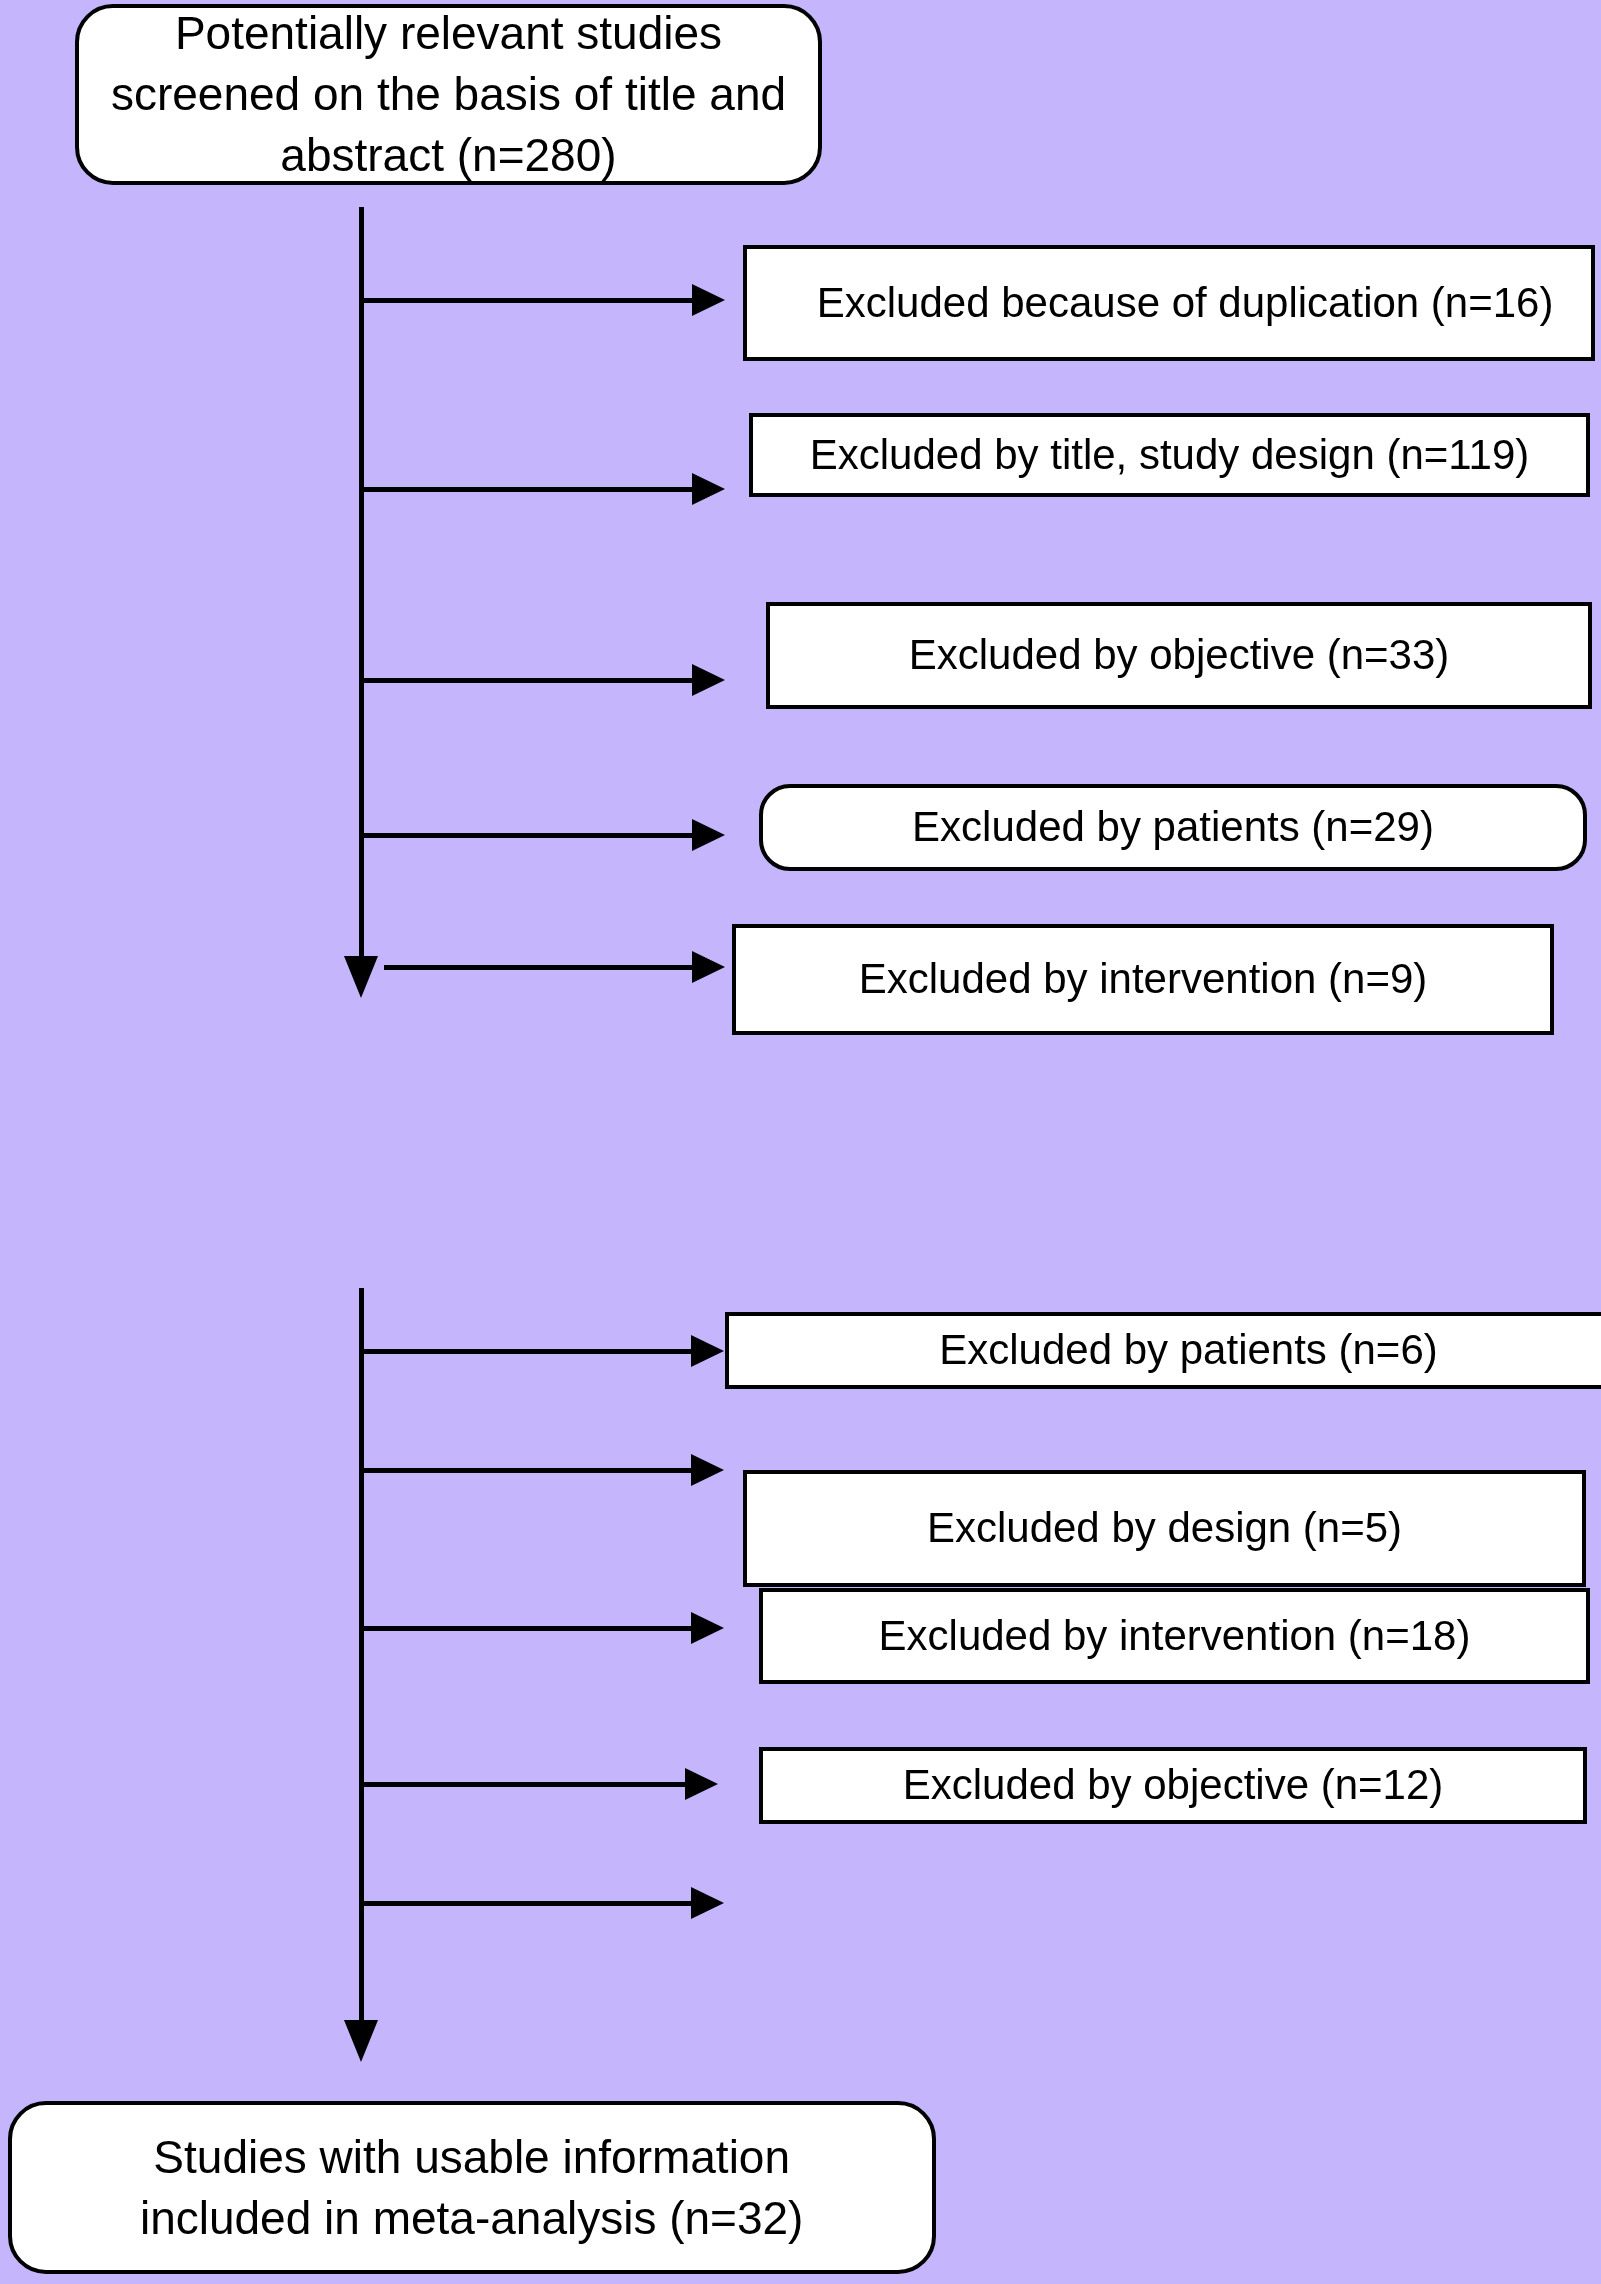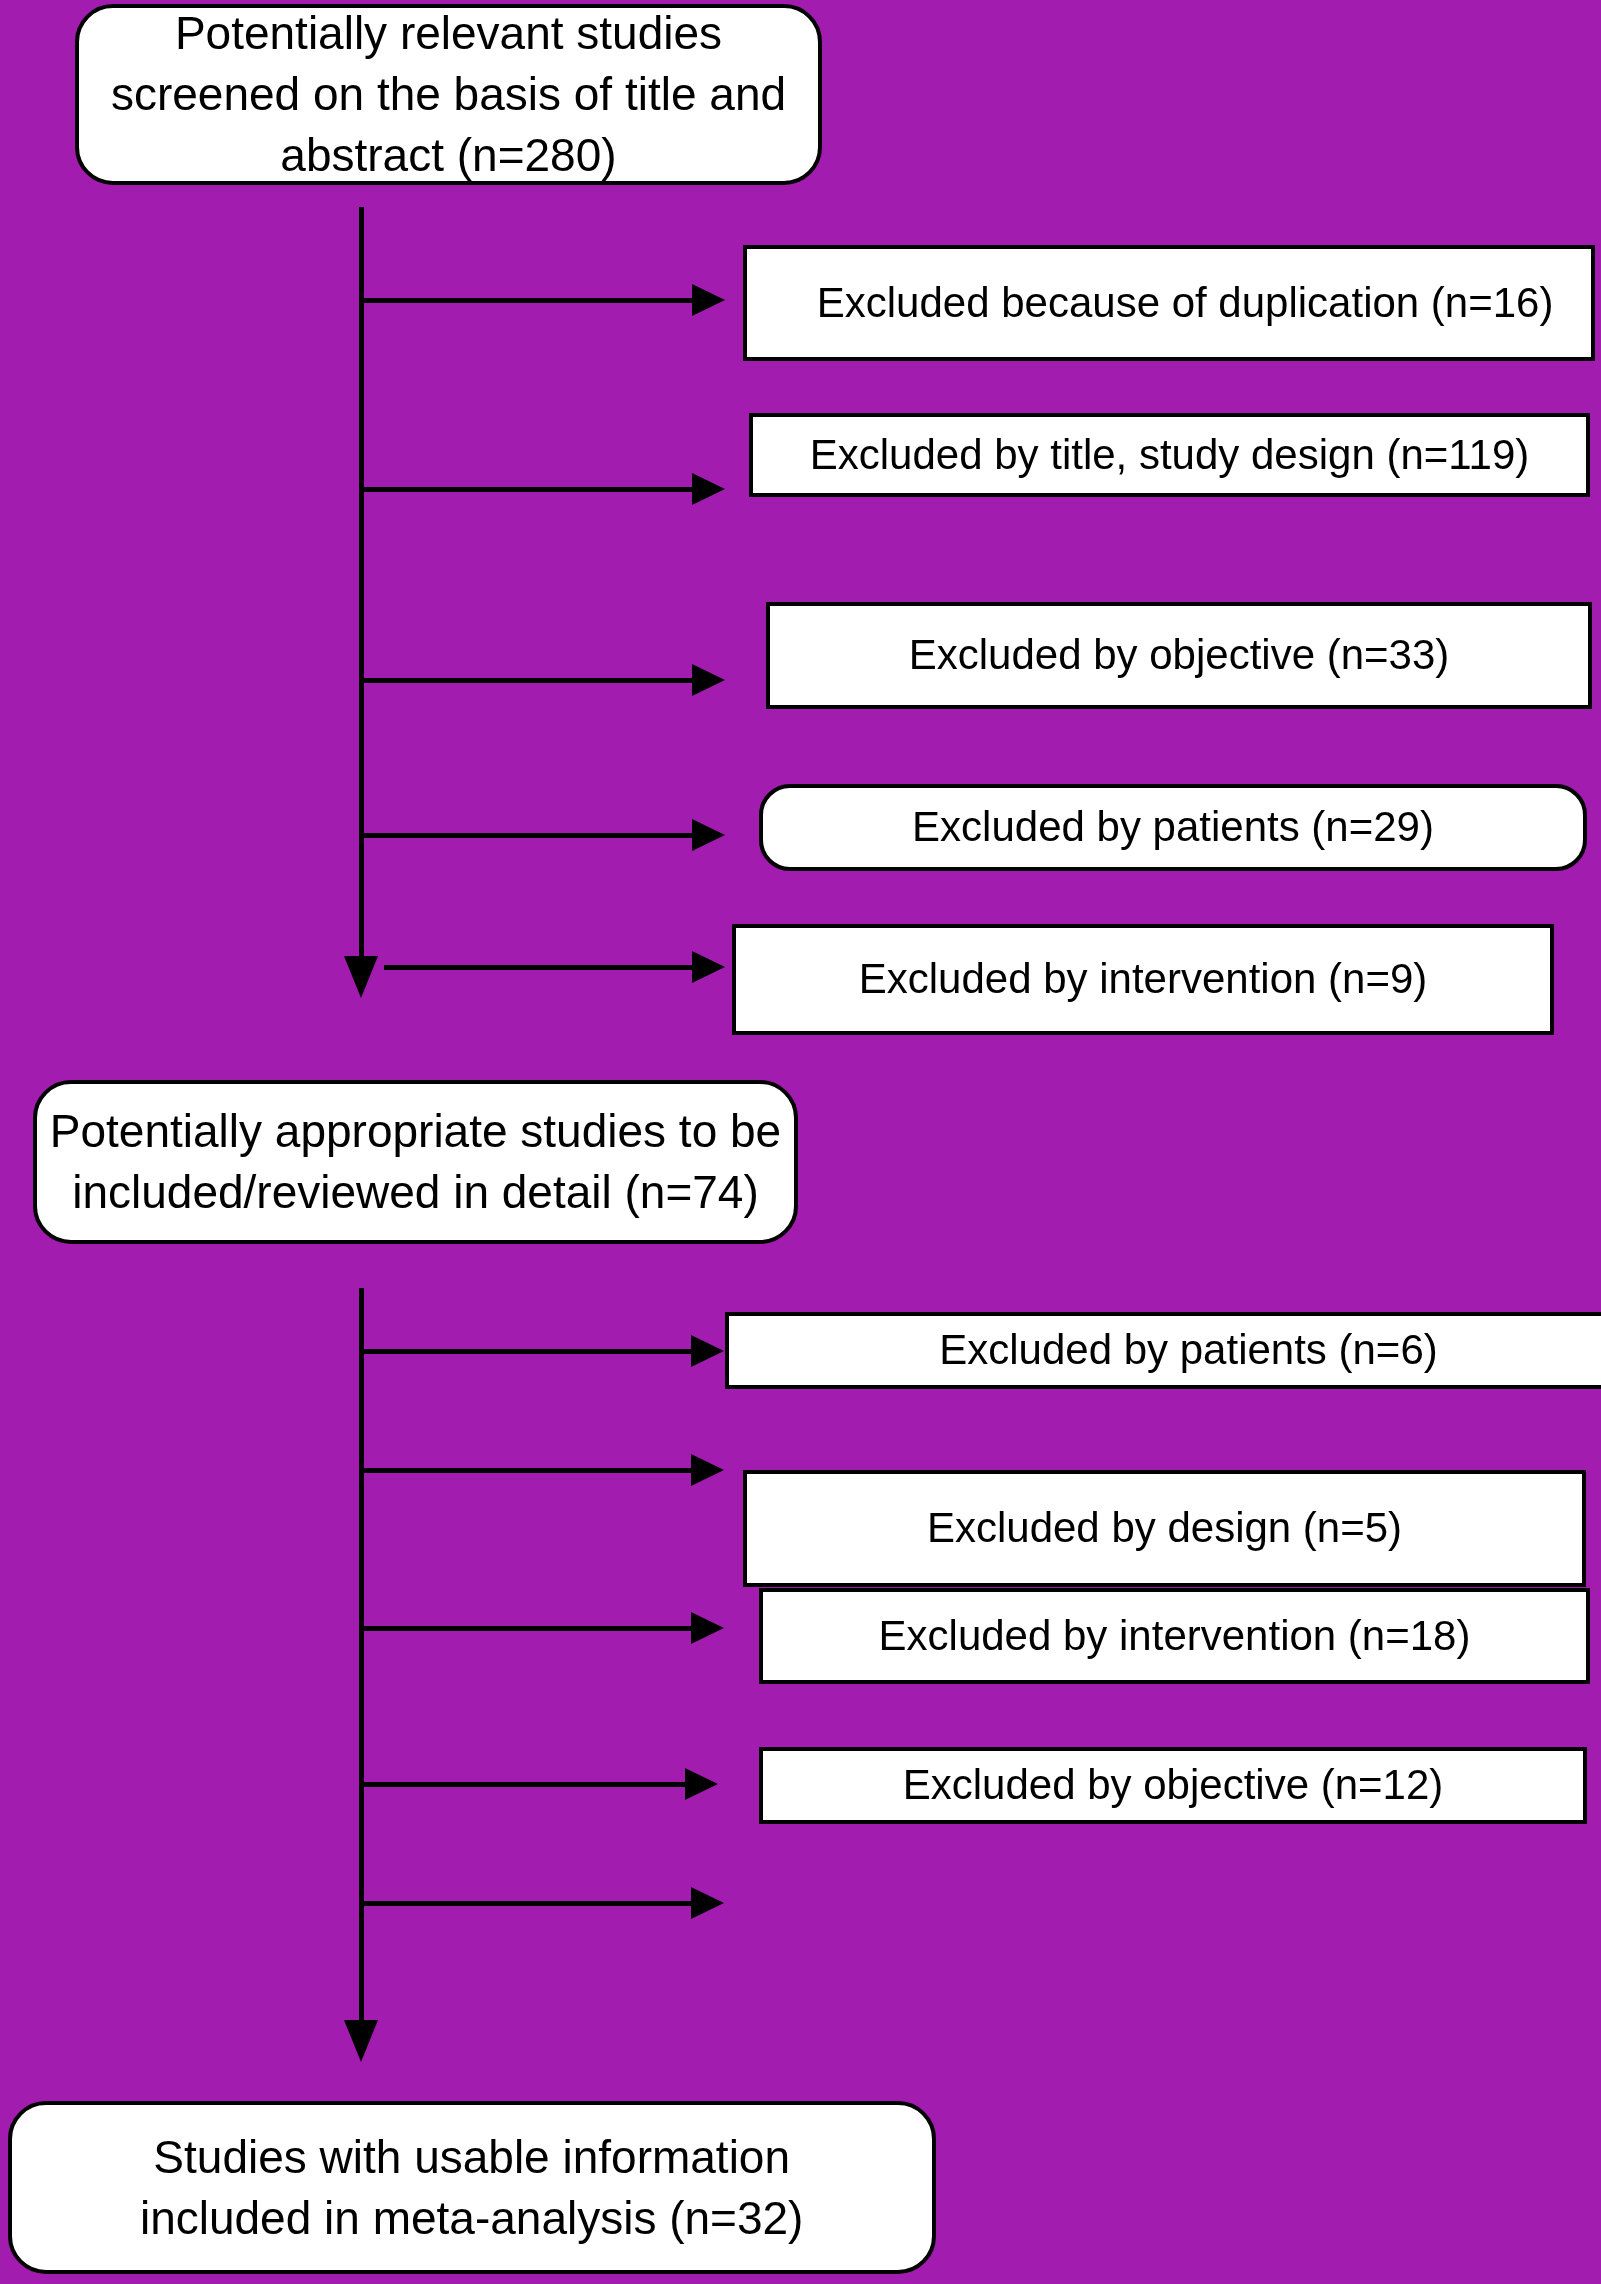--- a/index.html
+++ b/index.html
@@ -1,21 +1,21 @@
 <!DOCTYPE html>
 <html><head>
 <meta charset="utf-8">
 <style>
   * { box-sizing: border-box; margin: 0; padding: 0; }
   html, body { background: #ffffff; }
   .canvas {
     position: relative;
     width: 1601px;
     height: 2285px;
-    background: #a21caf;
+    background: #c4b5fd;
     font-family: "Liberation Sans", sans-serif;
     color: #000000;
     overflow: hidden;
   }
   
   .rbox {
     position: absolute;
     border: 4.8px solid #000000;
     border-radius: 38px;
     background: #ffffff;
@@ -149,24 +149,20 @@
   <div class="ebox" id="ex3">
     <span>Excluded by objective (n=33)</span>
   </div>
   <div class="ebox" id="ex4">
     <span>Excluded by patients (n=29)</span>
   </div>
   <div class="ebox" id="ex5">
     <span>Excluded by intervention (n=9)</span>
   </div>
 
-  <div class="rbox" id="stage-mid">
-    <span>Potentially appropriate studies to be
-included/reviewed in detail  (n=74)</span>
-  </div>
 
   <div class="vline" id="vline2">
     <span class="vhead"></span>
   </div>
 
   <div class="harrow" id="arrow6">
       <span class="hhead"></span>
     </div>
   <div class="harrow" id="arrow7">
       <span class="hhead"></span>

